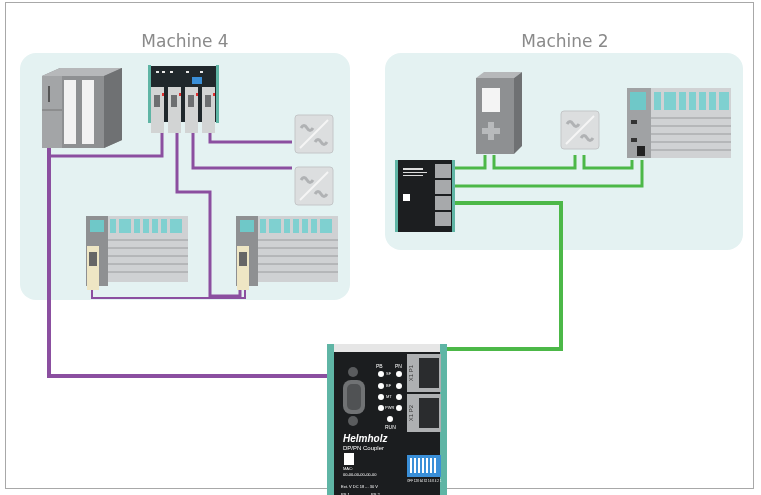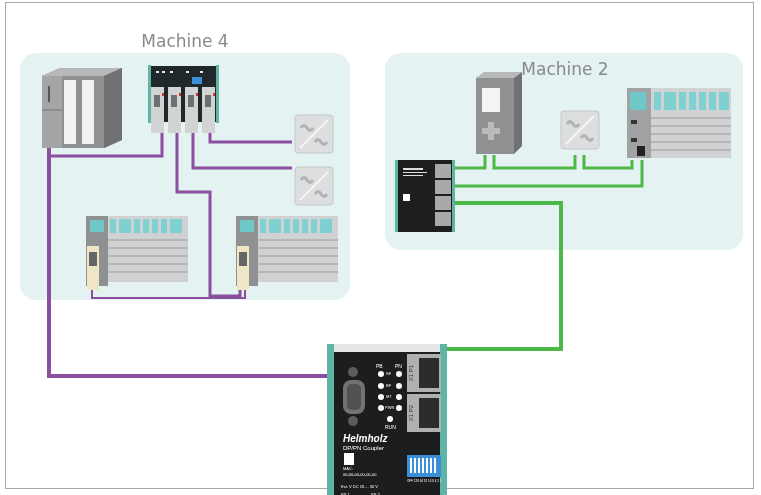--- a/index.html
+++ b/index.html
@@ -13,21 +13,21 @@
 </style>
 </head>
 <body>
 
 <div class="frame"></div>
 
 <div class="zone" style="left:20px;top:53px;width:330px;height:247px;"></div>
 <div class="zone-title" style="left:110px;top:31px;width:150px;">Machine 4</div>
 
 <div class="zone" style="left:385px;top:53px;width:358px;height:197px;"></div>
-<div class="zone-title" style="left:490px;top:31px;width:150px;margin-top:28px;">Machine 2</div>
+<div class="zone-title" style="left:490px;top:31px;width:150px;">Machine 2</div>
 
 <svg class="wires" width="761" height="495">
   <g fill="none" stroke="#8b4fa0" stroke-width="3">
     <path d="M49 147 V376 H338" stroke-width="4"></path>
     <path d="M49 156 H162 V132"></path>
     <path d="M177 132 V192 H210 V296 H240 V290"></path>
     <path d="M193 132 V168 H292"></path>
     <path d="M210 132 V142 H292"></path>
     <path d="M92 290 V298 H245 V290" stroke-width="2"></path>
   </g>

